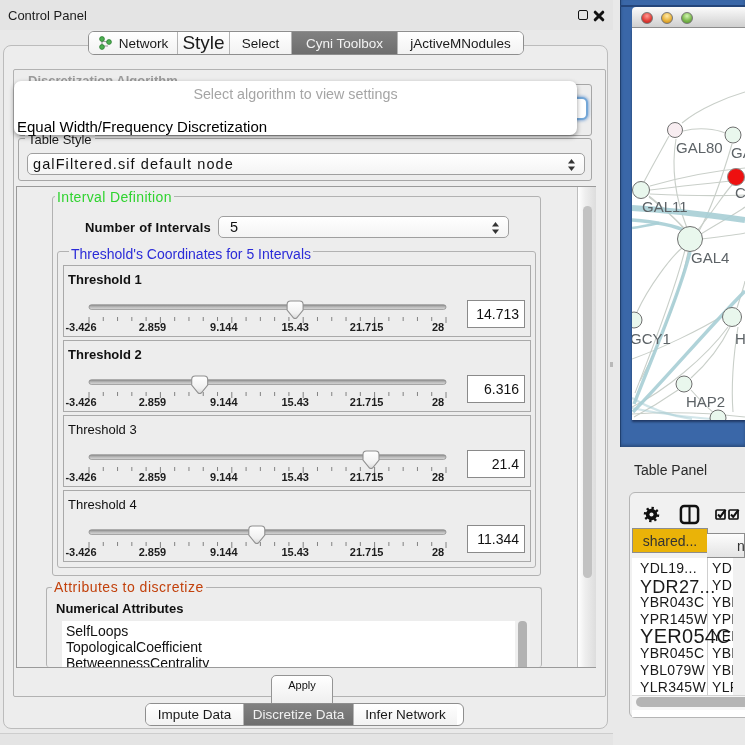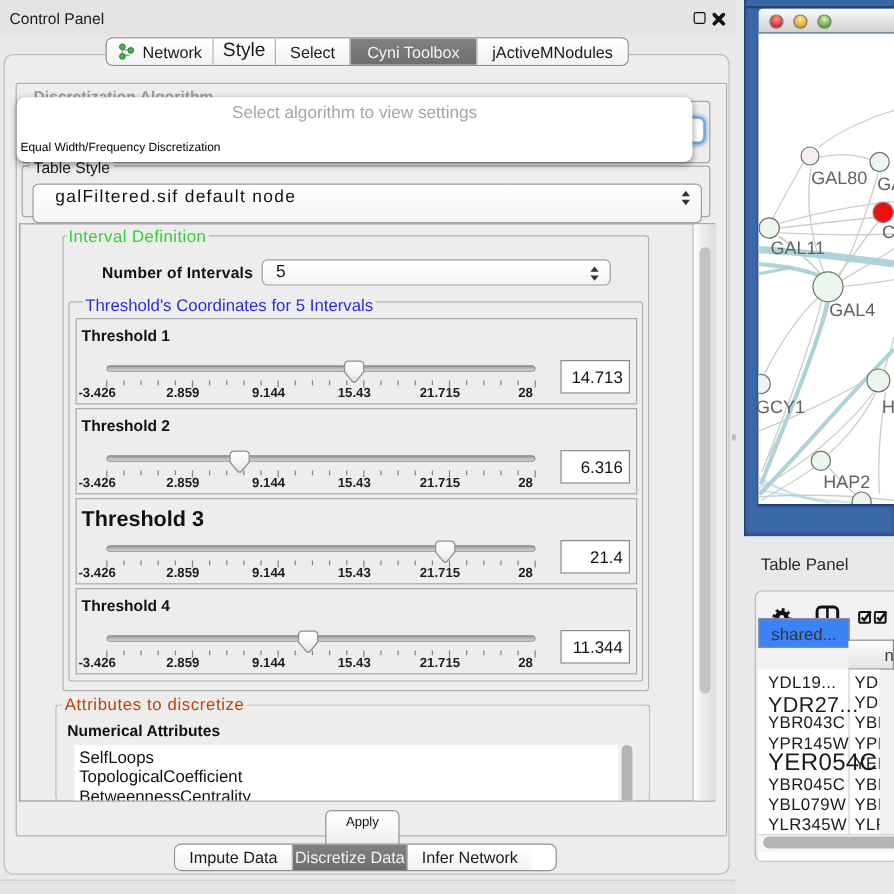--- a/index.html
+++ b/index.html
@@ -15,31 +15,31 @@
     </svg>
     <div class="abs" style="left:3px;top:45px;width:605px;height:684px;background:#ededed;border:1px solid #bcbcbc;border-radius:8px"></div>
     <div class="abs" style="left:13px;top:69px;width:593px;height:628px;background:#ededed;border:1px solid #b2b2b2;border-radius:2px"></div>
     <div class="abs" style="left:88px;top:31px;width:436px;height:24px;background:#fff;border:1px solid #8e8e8e;border-radius:6px;overflow:hidden;display:flex">
       <div style="width:88px;height:100%;background:linear-gradient(#ffffff,#f2f2f2);color:#1a1a1a;display:flex;align-items:center;justify-content:center;font-size:13.5px;white-space:nowrap"><svg width="16" height="16" viewBox="0 0 16 16" style="margin-right:5px">
 <path d="M4 4 L4 12 M4 6 L10 7 M4 11 L10 11" stroke="#9a9a9a" stroke-width="1.2" fill="none"></path>
 <circle cx="4" cy="4" r="2.4" fill="#4caf50" stroke="#2c7d32" stroke-width="0.8"></circle>
 <circle cx="11" cy="7" r="2.4" fill="#4caf50" stroke="#2c7d32" stroke-width="0.8"></circle>
 <circle cx="4" cy="12" r="2.4" fill="#4caf50" stroke="#2c7d32" stroke-width="0.8"></circle>
         </svg>Network</div>
-      <div style="width:52px;height:100%;border-left:1px solid #b4b4b4;background:linear-gradient(#ffffff,#f2f2f2);color:#1a1a1a;display:flex;align-items:center;justify-content:center;font-size:16px;white-space:nowrap">Style</div>
+      <div style="width:52px;height:100%;border-left:1px solid #b4b4b4;background:linear-gradient(#ffffff,#f2f2f2);color:#1a1a1a;display:flex;align-items:center;justify-content:center;font-size:19px;white-space:nowrap">Style</div>
       <div style="width:62px;height:100%;border-left:1px solid #b4b4b4;background:linear-gradient(#ffffff,#f2f2f2);color:#1a1a1a;display:flex;align-items:center;justify-content:center;font-size:13.5px;white-space:nowrap">Select</div>
       <div style="width:106px;height:100%;border-left:1px solid #b4b4b4;background:linear-gradient(#818181,#6e6e6e);color:#f2f2f2;display:flex;align-items:center;justify-content:center;font-size:13.5px;white-space:nowrap">Cyni Toolbox</div>
       <div style="width:126px;height:100%;border-left:1px solid #b4b4b4;background:linear-gradient(#ffffff,#f2f2f2);color:#1a1a1a;display:flex;align-items:center;justify-content:center;font-size:13.5px;white-space:nowrap">jActiveMNodules</div>
     </div>
     <div class="abs" style="left:18px;top:84px;width:574px;height:52px;border:1px solid #a6a6a6;border-radius:3px"></div>
     <div class="abs" style="left:25px;top:73px;font-size:13px;font-weight:bold;color:#9a9a9a;background:#ededed;padding:0 3px">Discretization Algorithm</div>
     <div class="abs" style="left:520px;top:97px;width:68px;height:23px;background:#fff;border:2px solid #74a7d7;border-radius:6px;box-shadow:0 0 3px 1px rgba(100,150,210,.7)"></div>
     <div class="abs" style="left:18px;top:138px;width:574px;height:43px;border:1px solid #a6a6a6;border-radius:3px"></div>
     <div class="abs" style="left:25px;top:132px;font-size:13px;color:#1a1a1a;background:#ededed;padding:0 3px">Table Style</div>
-    <div class="abs" style="left:27px;top:153px;width:558px;height:33px;background:linear-gradient(#ffffff,#f4f4f4);border:1px solid #9f9f9f;border-radius:5px;font-size:14.5px;color:#111;line-height:20px;padding-left:18px;white-space:nowrap"><span style="letter-spacing:1.1px">galFiltered.sif default node</span><svg class="abs" style="right:8px;top:4.0px" width="9" height="14" viewBox="0 0 9 14">
+    <div class="abs" style="left:27px;top:153px;width:558px;height:22px;background:linear-gradient(#ffffff,#f4f4f4);border:1px solid #9f9f9f;border-radius:5px;font-size:14.5px;color:#111;line-height:20px;padding-left:5px;white-space:nowrap"><span style="letter-spacing:1.1px">galFiltered.sif default node</span><svg class="abs" style="right:8px;top:4.0px" width="9" height="14" viewBox="0 0 9 14">
 <path d="M4.5 1 L8 5.5 L1 5.5 Z" fill="#333"></path>
         <path d="M4.5 13 L8 8.5 L1 8.5 Z" fill="#333"></path>
       </svg></div>
     <div class="abs" style="left:16px;top:186px;width:580px;height:482px;background:#ededed;border:1px solid #9a9a9a"></div>
     <div class="abs" style="left:52px;top:196px;width:489px;height:380px;border:1px solid #b2b2b2;border-radius:3px"></div>
     <div class="abs" style="left:55px;top:189px;font-size:14px;letter-spacing:0.35px;color:#2fd32f;background:#ededed;padding:0 2px">Interval Definition</div>
     <div class="abs" style="left:85px;top:220px;font-size:13px;font-weight:bold;letter-spacing:0.2px;color:#111">Number of Intervals</div>
     <div class="abs" style="left:218px;top:216px;width:291px;height:22px;background:linear-gradient(#ffffff,#f4f4f4);border:1px solid #9f9f9f;border-radius:5px;font-size:14.5px;color:#111;line-height:20px;padding-left:11px;white-space:nowrap">5<svg class="abs" style="right:8px;top:4.0px" width="9" height="14" viewBox="0 0 9 14">
 <path d="M4.5 1 L8 5.5 L1 5.5 Z" fill="#333"></path>
         <path d="M4.5 13 L8 8.5 L1 8.5 Z" fill="#333"></path>
@@ -132,21 +132,21 @@
       <text x="18.0" y="66" font-size="11" font-weight="bold" fill="#1d1d1d" text-anchor="middle" font-family="Liberation Sans">-3.426</text>
       <text x="89.4" y="66" font-size="11" font-weight="bold" fill="#1d1d1d" text-anchor="middle" font-family="Liberation Sans">2.859</text>
       <text x="160.8" y="66" font-size="11" font-weight="bold" fill="#1d1d1d" text-anchor="middle" font-family="Liberation Sans">9.144</text>
       <text x="232.2" y="66" font-size="11" font-weight="bold" fill="#1d1d1d" text-anchor="middle" font-family="Liberation Sans">15.43</text>
       <text x="303.6" y="66" font-size="11" font-weight="bold" fill="#1d1d1d" text-anchor="middle" font-family="Liberation Sans">21.715</text>
       <text x="375.0" y="66" font-size="11" font-weight="bold" fill="#1d1d1d" text-anchor="middle" font-family="Liberation Sans">28</text>
       <path d="M 128.7 40 L 128.7 39.5 Q 128.7 36 132.2 36 L 141.2 36 Q 144.7 36 144.7 39.5 L 144.7 45 L 138.2 53 Q 136.7 54 135.2 53 L 128.7 45 Z" fill="url(#thm)" stroke="#909090" stroke-width="1.1"></path>
     </svg>
     <div class="abs" style="left:467px;top:375px;width:58px;height:28px;background:#fff;border:1px solid #8a8a8a;font-size:14px;color:#111;text-align:right;line-height:26px;padding-right:5px">6.316</div>
     <div class="abs" style="left:63px;top:415px;width:468px;height:72px;border:1px solid #a9a9a9;background:#ededed"></div>
-    <div class="abs" style="left:68px;top:422px;font-size:18px;font-weight:bold;color:#111">Threshold 3</div>
+    <div class="abs" style="left:68px;top:422px;font-size:13px;font-weight:normal;color:#111">Threshold 3</div>
     <svg class="abs" style="left:63px;top:415px" width="468" height="72" viewBox="0 0 468 72">
       <rect x="26.0" y="39.8" width="357.0" height="4.6" rx="2.3" fill="url(#trk)" stroke="#8b8b8b" stroke-width="0.8"></rect>
       <line x1="26.00" y1="52" x2="26.00" y2="58" stroke="#828282" stroke-width="1"></line>
       <line x1="40.28" y1="52" x2="40.28" y2="56" stroke="#828282" stroke-width="1"></line>
       <line x1="54.56" y1="52" x2="54.56" y2="56" stroke="#828282" stroke-width="1"></line>
       <line x1="68.84" y1="52" x2="68.84" y2="56" stroke="#828282" stroke-width="1"></line>
       <line x1="83.12" y1="52" x2="83.12" y2="56" stroke="#828282" stroke-width="1"></line>
       <line x1="97.40" y1="52" x2="97.40" y2="58" stroke="#828282" stroke-width="1"></line>
       <line x1="111.68" y1="52" x2="111.68" y2="56" stroke="#828282" stroke-width="1"></line>
       <line x1="125.96" y1="52" x2="125.96" y2="56" stroke="#828282" stroke-width="1"></line>
@@ -171,21 +171,21 @@
       <text x="18.0" y="66" font-size="11" font-weight="bold" fill="#1d1d1d" text-anchor="middle" font-family="Liberation Sans">-3.426</text>
       <text x="89.4" y="66" font-size="11" font-weight="bold" fill="#1d1d1d" text-anchor="middle" font-family="Liberation Sans">2.859</text>
       <text x="160.8" y="66" font-size="11" font-weight="bold" fill="#1d1d1d" text-anchor="middle" font-family="Liberation Sans">9.144</text>
       <text x="232.2" y="66" font-size="11" font-weight="bold" fill="#1d1d1d" text-anchor="middle" font-family="Liberation Sans">15.43</text>
       <text x="303.6" y="66" font-size="11" font-weight="bold" fill="#1d1d1d" text-anchor="middle" font-family="Liberation Sans">21.715</text>
       <text x="375.0" y="66" font-size="11" font-weight="bold" fill="#1d1d1d" text-anchor="middle" font-family="Liberation Sans">28</text>
       <path d="M 300.0 40 L 300.0 39.5 Q 300.0 36 303.5 36 L 312.5 36 Q 316.0 36 316.0 39.5 L 316.0 45 L 309.5 53 Q 308.0 54 306.5 53 L 300.0 45 Z" fill="url(#thm)" stroke="#909090" stroke-width="1.1"></path>
     </svg>
     <div class="abs" style="left:467px;top:450px;width:58px;height:28px;background:#fff;border:1px solid #8a8a8a;font-size:14px;color:#111;text-align:right;line-height:26px;padding-right:5px">21.4</div>
     <div class="abs" style="left:63px;top:490px;width:468px;height:72px;border:1px solid #a9a9a9;background:#ededed"></div>
-    <div class="abs" style="left:68px;top:497px;font-size:13px;font-weight:bold;color:#111">Threshold 4</div>
+    <div class="abs" style="left:68px;top:497px;font-size:13px;font-weight:normal;color:#111">Threshold 4</div>
     <svg class="abs" style="left:63px;top:490px" width="468" height="72" viewBox="0 0 468 72">
       <rect x="26.0" y="39.8" width="357.0" height="4.6" rx="2.3" fill="url(#trk)" stroke="#8b8b8b" stroke-width="0.8"></rect>
       <line x1="26.00" y1="52" x2="26.00" y2="58" stroke="#828282" stroke-width="1"></line>
       <line x1="40.28" y1="52" x2="40.28" y2="56" stroke="#828282" stroke-width="1"></line>
       <line x1="54.56" y1="52" x2="54.56" y2="56" stroke="#828282" stroke-width="1"></line>
       <line x1="68.84" y1="52" x2="68.84" y2="56" stroke="#828282" stroke-width="1"></line>
       <line x1="83.12" y1="52" x2="83.12" y2="56" stroke="#828282" stroke-width="1"></line>
       <line x1="97.40" y1="52" x2="97.40" y2="58" stroke="#828282" stroke-width="1"></line>
       <line x1="111.68" y1="52" x2="111.68" y2="56" stroke="#828282" stroke-width="1"></line>
       <line x1="125.96" y1="52" x2="125.96" y2="56" stroke="#828282" stroke-width="1"></line>
@@ -222,27 +222,27 @@
     <div class="abs" style="left:62px;top:621px;width:453px;height:46px;background:#fff;overflow:hidden">
       <div style="font-size:14px;color:#111;padding:2px 0 0 4px;line-height:16.2px">SelfLoops<br>TopologicalCoefficient<br>BetweennessCentrality</div>
     </div>
     <div class="abs" style="left:515px;top:621px;width:15px;height:46px;background:#f0f0f0"></div>
     <div class="abs" style="left:518px;top:621px;width:9px;height:46px;background:#b3b3b3;border-radius:4px 4px 0 0"></div>
     <div class="abs" style="left:577px;top:187px;width:19px;height:480px;background:linear-gradient(90deg,#ffffff,#eeeeee 40%,#dddddd);border-left:1px solid #bdbdbd"></div>
     <div class="abs" style="left:583px;top:206px;width:9px;height:372px;background:#c2c2c2;border-radius:5px"></div>
     <div class="abs" style="left:271px;top:675px;width:62px;height:34px;background:linear-gradient(#ffffff,#ececec);border:1px solid #949494;border-radius:5px;font-size:11px;color:#111;text-align:center;line-height:18px">Apply</div>
     <div class="abs" style="left:145px;top:703px;width:319px;height:23px;background:#fff;border:1px solid #8e8e8e;border-radius:6px;overflow:hidden;display:flex">
       <div style="width:97px;height:100%;background:linear-gradient(#ffffff,#f2f2f2);color:#1a1a1a;display:flex;align-items:center;justify-content:center;font-size:13.5px;white-space:nowrap">Impute Data</div>
-      <div style="width:96px;height:100%;border-left:1px solid #b4b4b4;background:linear-gradient(#818181,#6e6e6e);color:#f2f2f2;display:flex;align-items:center;justify-content:center;font-size:13.5px;white-space:nowrap">Discretize Data</div>
+      <div style="width:110px;height:100%;border-left:1px solid #b4b4b4;background:linear-gradient(#818181,#6e6e6e);color:#f2f2f2;display:flex;align-items:center;justify-content:center;font-size:13.5px;white-space:nowrap">Discretize Data</div>
       <div style="width:104px;height:100%;border-left:1px solid #b4b4b4;background:linear-gradient(#ffffff,#f2f2f2);color:#1a1a1a;display:flex;align-items:center;justify-content:center;font-size:13.5px;white-space:nowrap">Infer Network</div>
     </div>
     <div class="abs" style="left:14px;top:81px;width:563px;height:54px;background:#fff;border-radius:7px;
 box-shadow:0 2px 5px rgba(0,0,0,.4);z-index:30"></div>
     <div class="abs" style="left:14px;top:86px;width:563px;text-align:center;font-size:14.3px;color:#a5a5a5;z-index:31">Select algorithm to view settings</div>
-    <div class="abs" style="left:17px;top:117.5px;font-size:10px;color:#000;z-index:31">Equal Width/Frequency Discretization</div>
+    <div class="abs" style="left:17px;top:117.5px;font-size:15px;color:#000;z-index:31">Equal Width/Frequency Discretization</div>
     <div class="abs" style="left:0;top:733px;width:613px;height:12px;background:#e4e4e4;border-top:1px solid #cdcdcd"></div>
     <div class="abs" style="left:610px;top:362px;width:4px;height:5px;background:#b9b9b9"></div>
     <div class="abs" style="left:613px;top:0;width:132px;height:745px;background:#e9e9e9"></div>
     <div class="abs" style="left:620px;top:0;width:125px;height:447px;background:#3a67a8;border-left:1.5px solid #20406f;box-shadow:inset 0 -2px 3px rgba(0,0,0,.25)"></div>
     <div class="abs" style="left:620px;top:4.5px;width:125px;height:2px;background:#24457a"></div>
     <div class="abs" style="left:632px;top:7px;width:113px;height:21px;
 background:linear-gradient(#fbfbfb,#d0d0d0);border-bottom:1px solid #8d8d8d;border-radius:4px 0 0 0"></div>
     <div class="abs" style="left:641px;top:12px;width:12px;height:12px;border-radius:50%;
 background:radial-gradient(circle at 50% 30%, #ff9a94 0%, #e3403a 55%, #b01b16 100%);border:0.5px solid #777"></div>
     <div class="abs" style="left:661px;top:12px;width:12px;height:12px;border-radius:50%;
@@ -319,21 +319,21 @@
 <line x1="11" y1="2" x2="11" y2="20" stroke="#111" stroke-width="2.2"></line>
 </svg>
     <svg class="abs" style="left:715px;top:507px" width="12" height="13" viewBox="0 0 12 13">
 <rect x="1" y="3" width="9" height="9" rx="1" fill="none" stroke="#111" stroke-width="1.7"></rect>
 <path d="M3 7.6 L5.2 9.8 L10.6 2.6" fill="none" stroke="#111" stroke-width="2.1"></path>
 </svg>
     <svg class="abs" style="left:728px;top:507px" width="12" height="13" viewBox="0 0 12 13">
 <rect x="1" y="3" width="9" height="9" rx="1" fill="none" stroke="#111" stroke-width="1.7"></rect>
 <path d="M3 7.6 L5.2 9.8 L10.6 2.6" fill="none" stroke="#111" stroke-width="2.1"></path>
 </svg>
-    <div class="abs" style="left:632px;top:515px;width:76px;height:25px;background:#3b82f6;border:1px solid #8d8d8d;font-size:14px;color:#333;text-align:center;line-height:24px;overflow:hidden">shared...</div>
+    <div class="abs" style="left:632px;top:528px;width:76px;height:25px;background:#eab308;border:1px solid #8d8d8d;font-size:14px;color:#333;text-align:center;line-height:24px;overflow:hidden">shared...</div>
     <div class="abs" style="left:707px;top:533px;width:38px;height:25px;background:linear-gradient(#fdfdfd,#e3e3e3);border:1px solid #8d8d8d;border-left:none;font-size:14px;color:#333;line-height:24px;padding-left:30px;overflow:hidden">n...</div>
     <div class="abs" style="left:632px;top:558px;width:101px;height:140px;background:#fff;overflow:hidden">
       <div class="abs" style="left:75px;top:0;width:1px;height:140px;background:#cfcfcf"></div>
       <div class="abs" style="left:8px;top:2px;font-size:14px;letter-spacing:0.3px;color:#1a1a1a;white-space:nowrap">YDL19...</div>
       <div class="abs" style="left:8px;top:19px;font-size:18px;letter-spacing:0.3px;color:#1a1a1a;white-space:nowrap">YDR27...</div>
       <div class="abs" style="left:8px;top:36px;font-size:14px;letter-spacing:0.3px;color:#1a1a1a;white-space:nowrap">YBR043C</div>
       <div class="abs" style="left:8px;top:53px;font-size:14px;letter-spacing:0.3px;color:#1a1a1a;white-space:nowrap">YPR145W</div>
       <div class="abs" style="left:8px;top:67px;font-size:20px;letter-spacing:0.3px;color:#1a1a1a;white-space:nowrap">YER054C</div>
       <div class="abs" style="left:8px;top:87px;font-size:14px;letter-spacing:0.3px;color:#1a1a1a;white-space:nowrap">YBR045C</div>
       <div class="abs" style="left:8px;top:104px;font-size:14px;letter-spacing:0.3px;color:#1a1a1a;white-space:nowrap">YBL079W</div>

